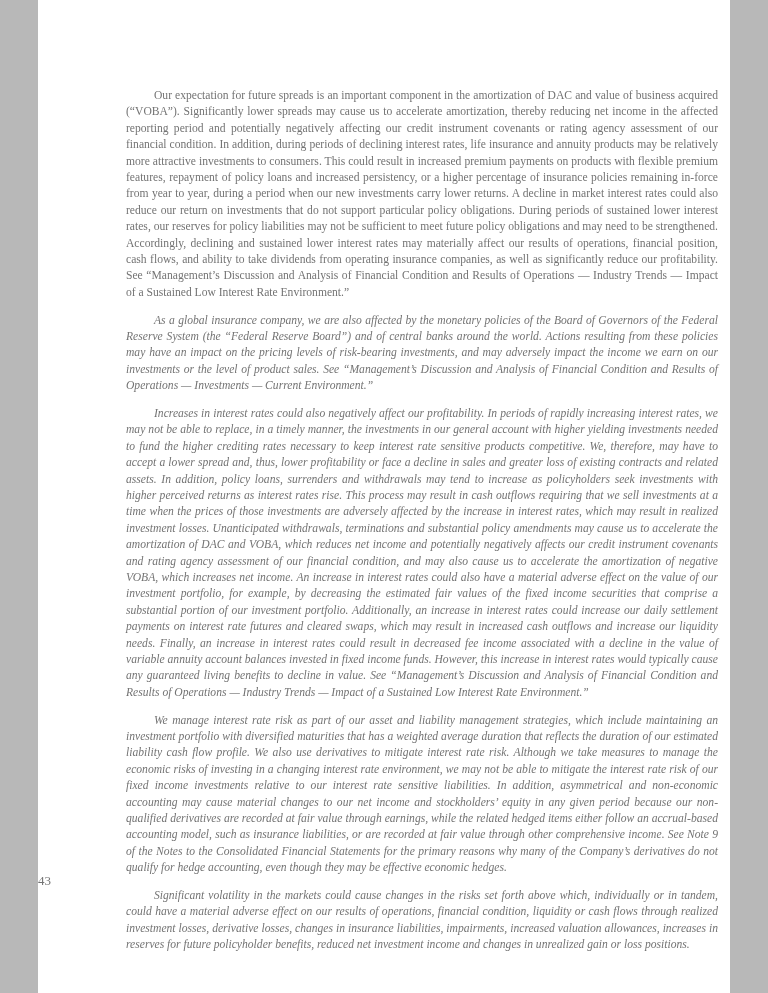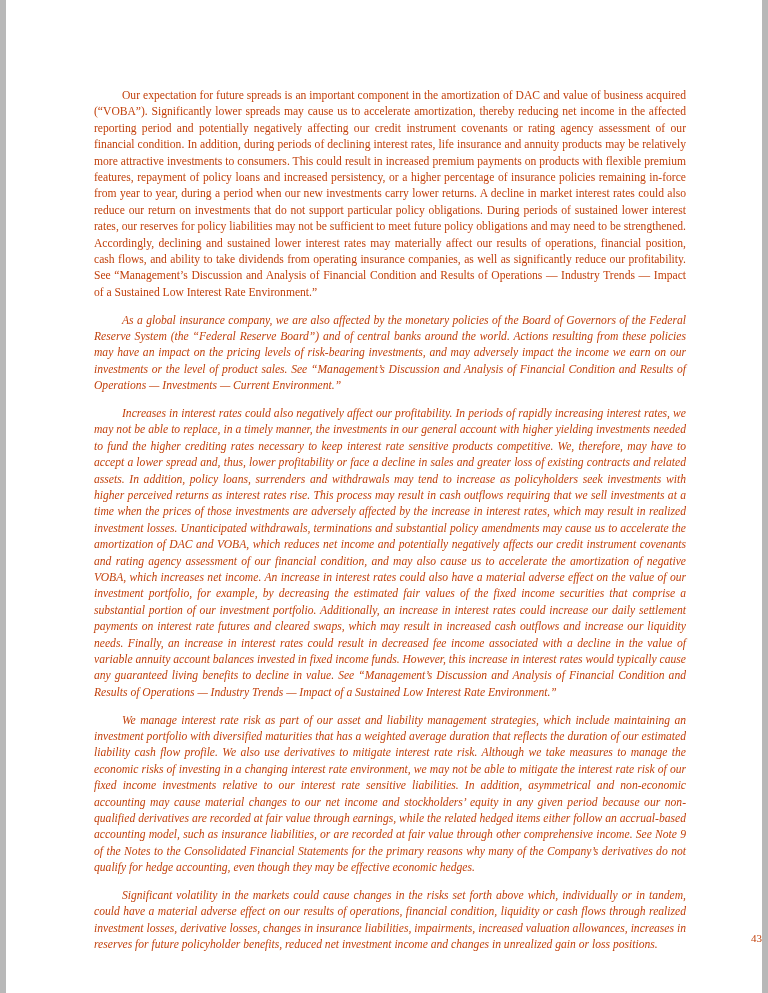--- a/index.html
+++ b/index.html
@@ -1,28 +1,28 @@
 <!DOCTYPE html>
 <html><head>
 <meta charset="utf-8">
 <style>
   html, body {
     margin: 0;
     padding: 0;
     background: #b8b8b8;
   }
   .page {
-    width: 756px;
+    width: 692px;
     height: 993px;
     background: #ffffff;
     margin: 0 auto;
     position: relative;
     box-sizing: border-box;
     font-family: "Liberation Serif", "DejaVu Serif", serif;
-    color: #c2410c;
+    color: #737373;
   }
   .content {
     position: absolute;
     left: 88px;
     top: 88px;
     width: 592px;
   }
   p.para {
     margin: 0 0 0 0;
     padding: 0;
@@ -33,23 +33,23 @@
     text-justify: inter-word;
   }
   p.para + p.para {
     margin-top: 11.5px;
     font-style: italic;
   }
   .page-number {
     position: absolute;
     left: 0;
     right: 0;
-    top: 932px;
-    text-align: right;
-    font-size: 11px;
+    top: 873px;
+    text-align: left;
+    font-size: 13px;
     font-family: "Liberation Serif", "DejaVu Serif", serif;
   }
 </style>
 </head>
 <body>
 
 <div class="page">
   <div class="content">
     <p class="para">Our expectation for future spreads is an important component in the amortization of DAC and value of business acquired (“VOBA”). Significantly lower spreads may cause us to accelerate amortization, thereby reducing net income in the affected reporting period and potentially negatively affecting our credit instrument covenants or rating agency assessment of our financial condition. In addition, during periods of declining interest rates, life insurance and annuity products may be relatively more attractive investments to consumers. This could result in increased premium payments on products with flexible premium features, repayment of policy loans and increased persistency, or a higher percentage of insurance policies remaining in-force from year to year, during a period when our new investments carry lower returns. A decline in market interest rates could also reduce our return on investments that do not support particular policy obligations. During periods of sustained lower interest rates, our reserves for policy liabilities may not be sufficient to meet future policy obligations and may need to be strengthened. Accordingly, declining and sustained lower interest rates may materially affect our results of operations, financial position, cash flows, and ability to take dividends from operating insurance companies, as well as significantly reduce our profitability. See “Management’s Discussion and Analysis of Financial Condition and Results of Operations — Industry Trends — Impact of a Sustained Low Interest Rate Environment.”</p>
     <p class="para">As a global insurance company, we are also affected by the monetary policies of the Board of Governors of the Federal Reserve System (the “Federal Reserve Board”) and of central banks around the world. Actions resulting from these policies may have an impact on the pricing levels of risk-bearing investments, and may adversely impact the income we earn on our investments or the level of product sales. See “Management’s Discussion and Analysis of Financial Condition and Results of Operations — Investments — Current Environment.”</p>

